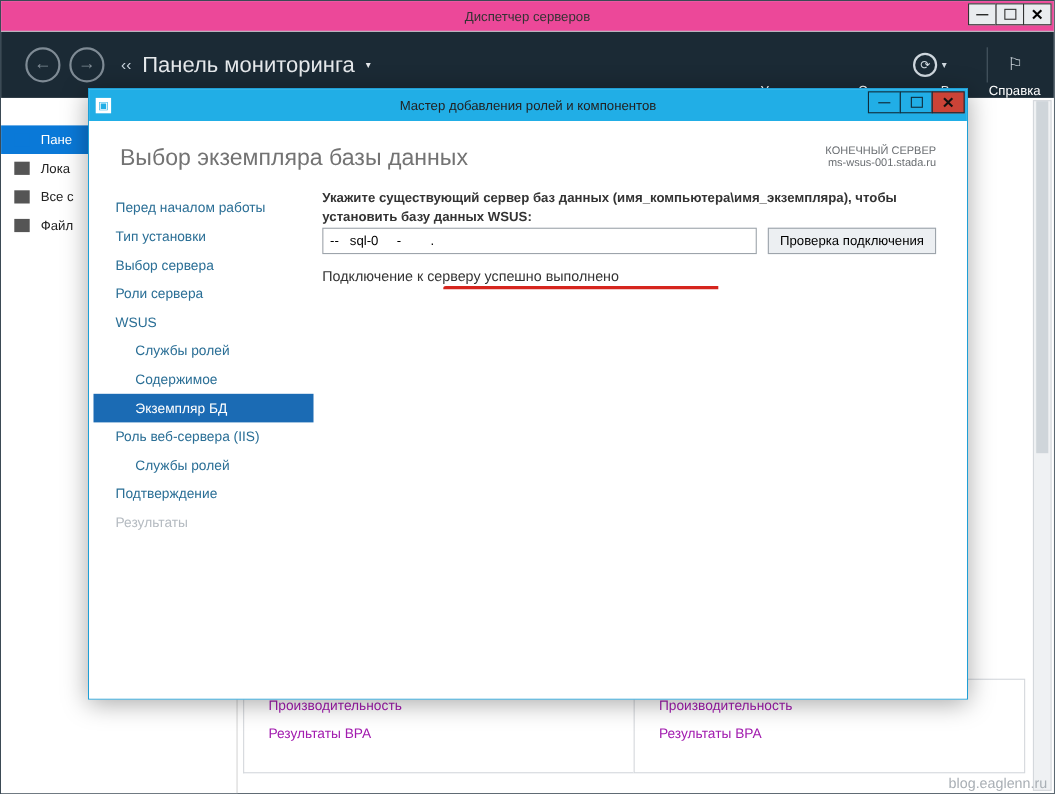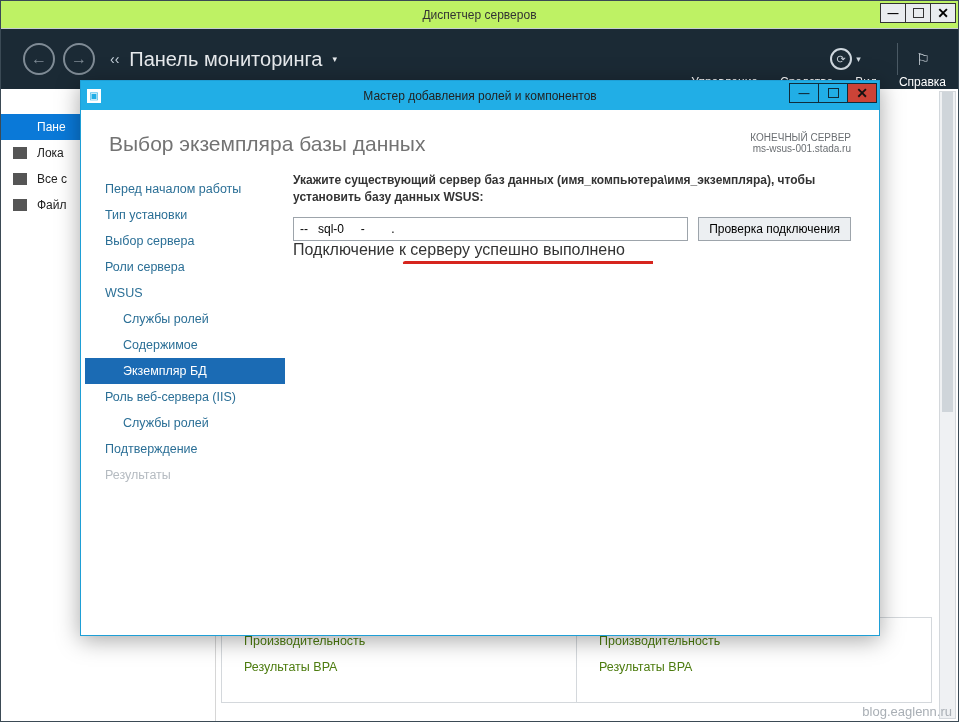--- a/index.html
+++ b/index.html
@@ -1,20 +1,20 @@
 <!DOCTYPE html>
 <html><head>
 <meta charset="utf-8">
 <style>
   * { box-sizing: border-box; font-family: "Segoe UI", Tahoma, sans-serif; }
   body { margin:0; width:959px; height:722px; background:#999; position:relative; overflow:hidden; }
 
   
   .sm-window { position:absolute; inset:0; background:#fff; border:1px solid #3b4a55; }
-  .sm-titlebar { height:28px; background:#bef264; border-bottom:1px solid #c7cdd2; display:flex; align-items:center; justify-content:center; position:relative; }
+  .sm-titlebar { height:28px; background:#ec4899; border-bottom:1px solid #c7cdd2; display:flex; align-items:center; justify-content:center; position:relative; }
   .sm-title { font-size:12px; color:#333; }
   .sm-winctrls { position:absolute; right:2px; top:2px; display:flex; }
   .sm-winctrls div { width:26px; height:20px; border:1px solid #333; margin-left:-1px; display:flex; align-items:center; justify-content:center; font-size:11px; font-weight:bold; background:#e9ecef; }
   .sm-winctrls .max::before { content:""; width:9px; height:8px; border:1px solid #333; display:block; }
   .sm-winctrls .close { font-size:14px; }
 
   .sm-header { height:60px; background:#1b2a35; color:#fff; display:flex; align-items:center; padding:0 10px 0 22px; position:relative; }
   .sm-nav { display:flex; gap:8px; margin-right:15px;}
   .sm-nav .circ { width:32px; height:32px; border:2px solid #7f8b95; border-radius:50%; display:flex; align-items:center; justify-content:center; color:#7f8b95; font-size:16px;}
   .sm-crumb { font-size:20px; font-weight:300; color:#e6e9ec; display:flex; align-items:center; gap:10px;}
@@ -31,21 +31,21 @@
   .sm-side .icn { width:14px; height:12px; display:inline-block; }
   .sm-dash { background:#0a79d8;}
   .sm-box { background:#555;}
   .sm-content { flex:1; position:relative; padding:22px; }
   .sm-scroll { position:absolute; right:2px; top:2px; bottom:2px; width:17px; background:#eff1f3; border:1px solid #d4d8dc;}
   .sm-scroll .thumb { position:absolute; left:2px; right:2px; top:0; height:320px; background:#cfd5da;}
 
   .sm-columns { position:absolute; left:220px; right:26px; bottom:18px; display:flex; gap:0; }
   .sm-col { flex:1; border:1px solid #d4d8dc; border-right:none; padding:10px 22px 22px 22px; background:#fff;}
   .sm-col:last-child { border-right:1px solid #d4d8dc;}
-  .sm-col div { font-size:12.5px; color:#4d7c0f; padding:6px 0;}
+  .sm-col div { font-size:12.5px; color:#a21caf; padding:6px 0;}
   .watermark { position:absolute; right:6px; bottom:2px; color:#a9afb5; font-size:13px; }
 
   
   .wiz { position:absolute; left:80px; top:80px; width:800px; height:556px; background:#fff; border:1px solid #1e9fd6; box-shadow:0 4px 22px rgba(0,0,0,.35); }
   .wiz-title { height:29px; background:#21aee6; display:flex; align-items:center; justify-content:center; position:relative; color:#222; }
   .wiz-title .ico { position:absolute; left:6px; width:14px; height:14px; background:#fff; display:flex; align-items:center; justify-content:center; color:#21aee6; font-size:10px;}
   .wiz-title .txt { font-size:12px;}
   .wiz-ctrls { position:absolute; right:2px; top:2px; display:flex;}
   .wiz-ctrls div { width:30px; height:20px; border:1px solid #0f2c3b; margin-left:-1px; background:#21aee6; color:#0f2c3b; display:flex; align-items:center; justify-content:center; font-size:11px; font-weight:bold;}
   .wiz-ctrls .max::before { content:""; width:9px; height:8px; border:1px solid #0f2c3b; display:block;}
@@ -56,24 +56,24 @@
   .wiz-head h1 { margin:0; font-size:21px; font-weight:400; color:#737373;}
   .wiz-dest { text-align:right; font-size:10px; color:#6a6e72;}
   .wiz-main { flex:1; display:flex; padding:10px 28px 0 4px; }
   .wiz-nav { width:200px; padding-top:4px; font-size:12.5px;}
   .wiz-nav .step { padding:6px 8px 6px 20px; color:#2b6f96; cursor:default;}
   .wiz-nav .step.sub { padding-left:38px;}
   .wiz-nav .step.sel { background:#1b6bb4; color:#fff;}
   .wiz-nav .step.disabled { color:#b5bbc1;}
   .wiz-right { flex:1; padding-left:8px; font-size:12px; color:#333;}
   .wiz-right .instr { line-height:1.45;font-weight:bold;}
-  .wiz-row { display:flex; gap:10px; margin-top:10px;}
+  .wiz-row { display:flex; gap:10px; }
   .wiz-row input { flex:1; height:24px; border:1px solid #9da4ab; padding:0 6px; font-size:12px;}
   .wiz-row button { height:24px; border:1px solid #9da4ab; background:#eceff2; font-size:12px; padding:0 10px;}
-  .wiz-status { font-size:16px;}
+  .wiz-status { margin-top:12px; font-size:13px;}
   .underline-red { height:3px; background:#d6251e; border-radius:3px 0 0 0 / 2px; width:250px; margin-left:110px; margin-top:2px;}
 
   .wiz-footer { height:54px; border-top:1px solid #d8dcdf; display:flex; align-items:center; justify-content:flex-end; gap:10px; padding:0 22px; position:relative;}
   .wiz-footer button { min-width:86px; height:25px; border:1px solid #9da4ab; background:#eceff2; font-size:12px;}
   .wiz-footer button.primary { border:1px solid #2a6fb2; }
   .wiz-footer button.dis { color:#a5aab0;}
   .red-circle { position:absolute; border:3px solid #d02322; border-radius:50%; width:96px; height:36px; pointer-events:none;}
 </style>
 </head>
 <body>

